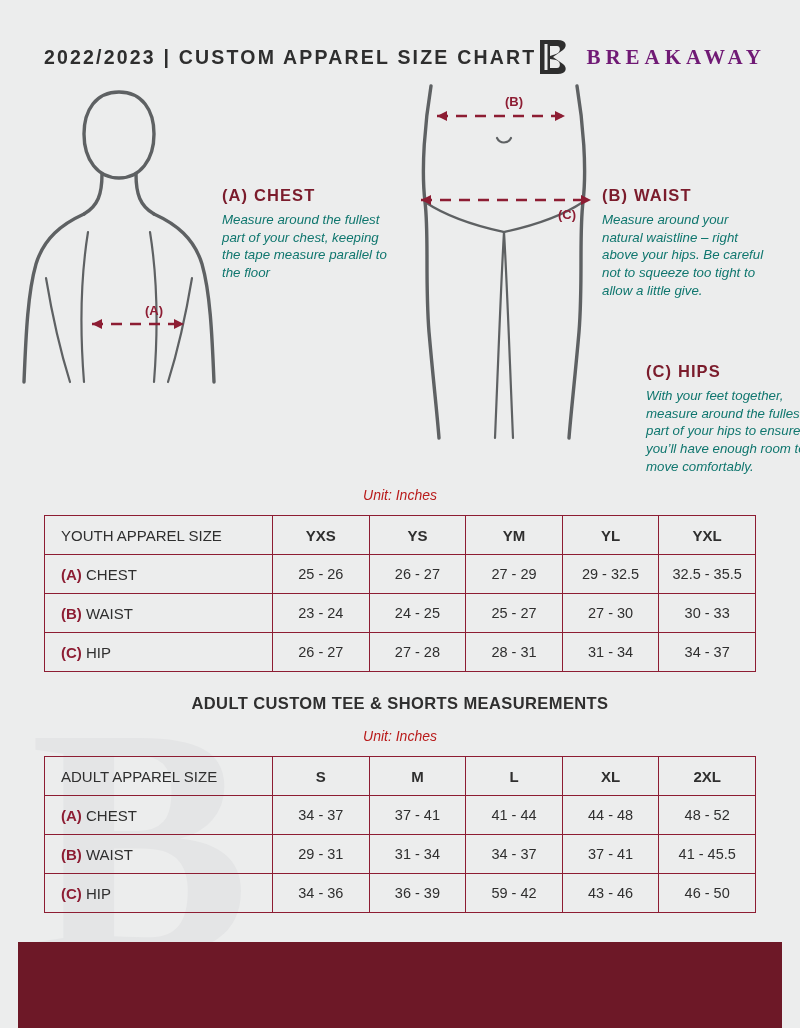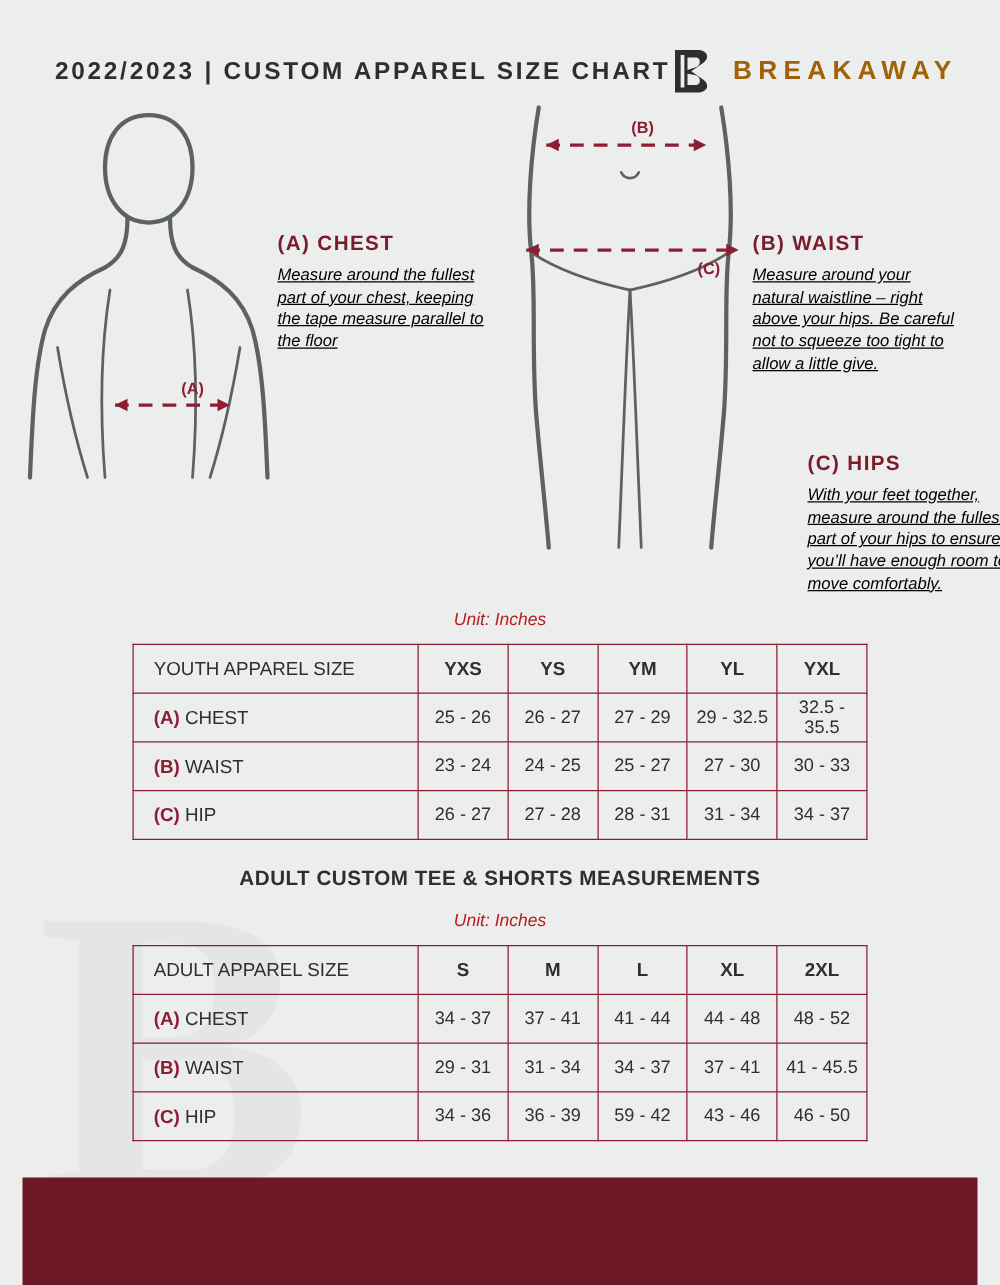--- a/index.html
+++ b/index.html
@@ -60,21 +60,22 @@
   }
   .brand-mark {
     width: 34px;
     height: 38px;
     position: relative;
   }
   .brand-name {
     font-size: 21px;
     font-weight: 700;
     letter-spacing: 5px;
-    color: #a16207;
+    color: #701a75;
+    font-family: Liberation Serif, serif;
   }
 
   
   .figures {
     position: relative;
     z-index: 2;
     height: 390px;
     margin-top: 6px;
   }
   .fig {
@@ -93,22 +94,21 @@
     font-size: 16.5px;
     font-weight: 700;
     letter-spacing: 1.1px;
     color: #7b1c2c;
   }
   .callout p {
     margin: 0;
     font-size: 13.3px;
     line-height: 1.33;
     font-style: italic;
-    color: #000000;
-    text-decoration: underline;
+    color: #0f766e;
   }
   .co-chest { left: 222px; top: 104px; width: 170px; }
   .co-waist { left: 602px; top: 104px; width: 168px; }
   .co-hips  { left: 602px; top: 280px; width: 170px; margin-left: 44px; }
 
   
   .section {
     position: relative;
     z-index: 2;
     margin-top: 4px;
@@ -123,21 +123,21 @@
   }
   .table-unit {
     text-align: center;
     font-size: 14px;
     font-style: italic;
     color: #b91c1c;
     margin: 15px 0 12px 0;
   }
   table {
     border-collapse: collapse;
-    width: 588px;
+    width: 712px;
     margin: 0 auto;
     table-layout: fixed;
   }
   table td, table th {
     border: 1px solid #8d1d33;
     height: 38px;
     text-align: center;
     font-size: 14.5px;
     font-weight: 400;
     color: #2f2f2f;

